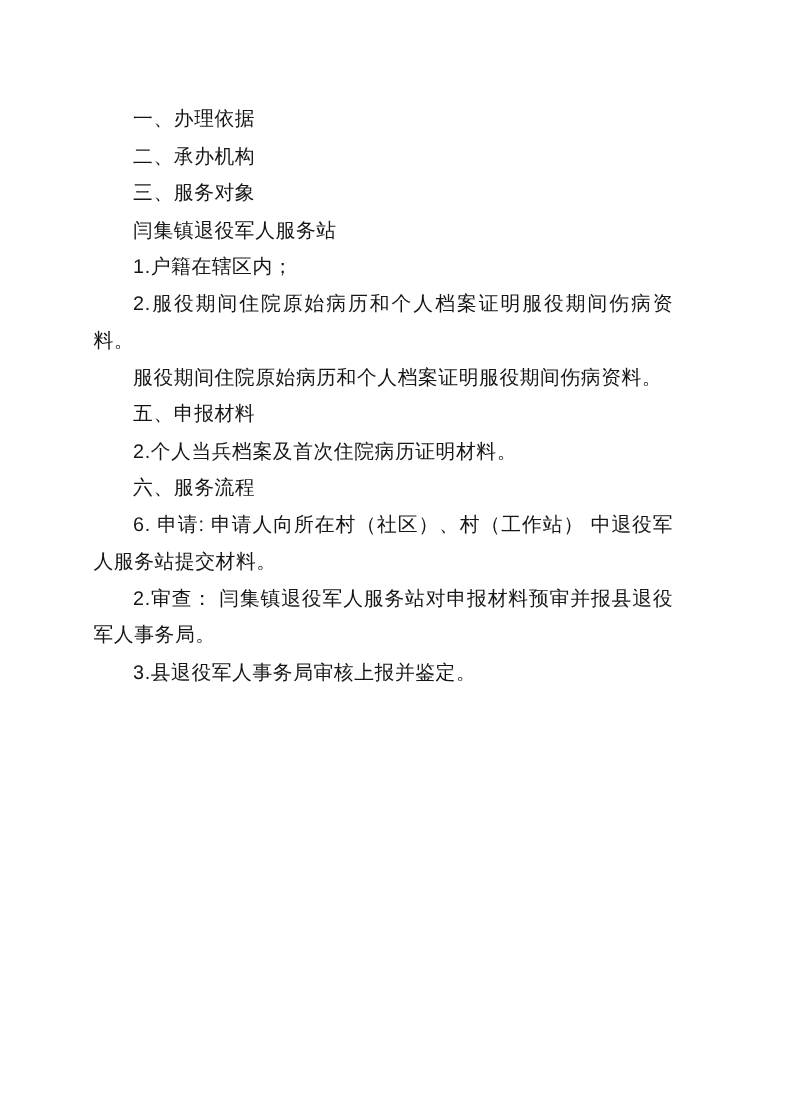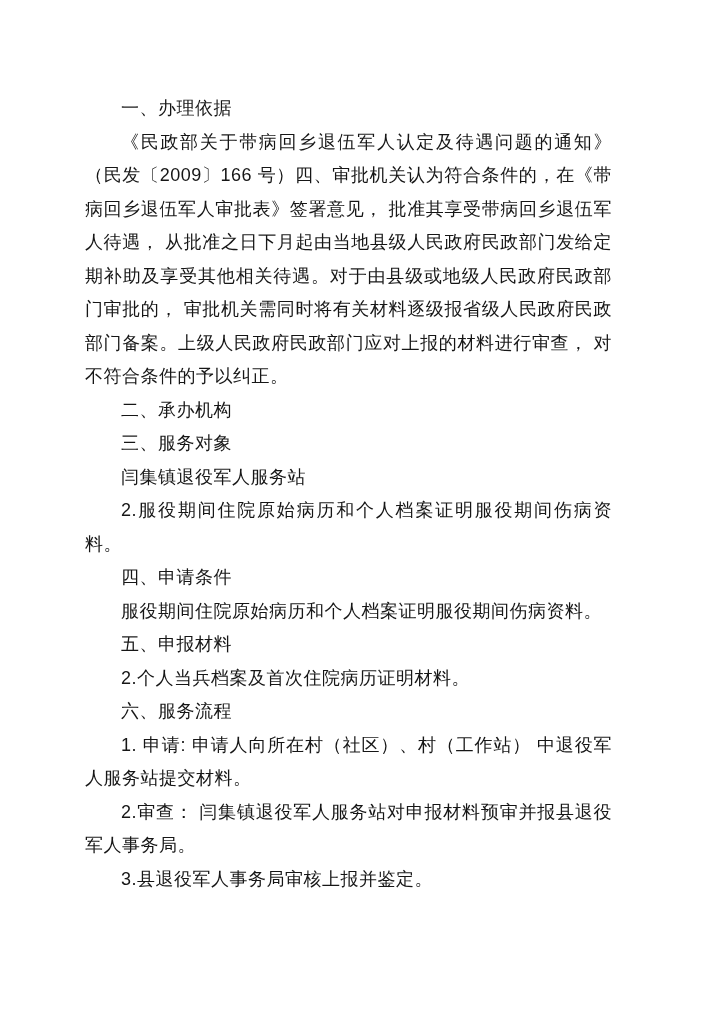--- a/index.html
+++ b/index.html
@@ -30,26 +30,25 @@
     text-align: justify;
     letter-spacing: 0.5px;
     word-break: break-all;
   }
 </style>
 </head>
 <body>
 
 <div class="page">
   <p>一、办理依据</p>
-  <p>《民政部关于带病回乡退伍军人认定及待遇问题的通知》（民发〔2009〕166 号）四、审批机关认为符合条件的，在《带病回乡退伍军人审批表》签署意见， 批准其享受带病回乡退伍军人待遇， 从批准之日下月起由当地县级人民政府民政部门发给定期补助及享受其他相关待遇。对于由县级或地级人民政府民政部门审批的， 审批机关需同时将有关材料逐级报省级人民政府民政部门备案。上级人民政府民政部门应对上报的材料进行审查， 对不符合条件的予以纠正。</p>
   <p>二、承办机构</p>
   <p>三、服务对象</p>
   <p>闫集镇退役军人服务站</p>
+  <p>1.户籍在辖区内；</p>
   <p>2.服役期间住院原始病历和个人档案证明服役期间伤病资料。</p>
-  <p>四、申请条件</p>
   <p>服役期间住院原始病历和个人档案证明服役期间伤病资料。</p>
   <p>五、申报材料</p>
   <p>2.个人当兵档案及首次住院病历证明材料。</p>
   <p>六、服务流程</p>
-  <p>1. 申请: 申请人向所在村（社区）、村（工作站） 中退役军人服务站提交材料。</p>
+  <p>6. 申请: 申请人向所在村（社区）、村（工作站） 中退役军人服务站提交材料。</p>
   <p>2.审查： 闫集镇退役军人服务站对申报材料预审并报县退役军人事务局。</p>
   <p>3.县退役军人事务局审核上报并鉴定。</p>
 </div>
 
 </body></html>

